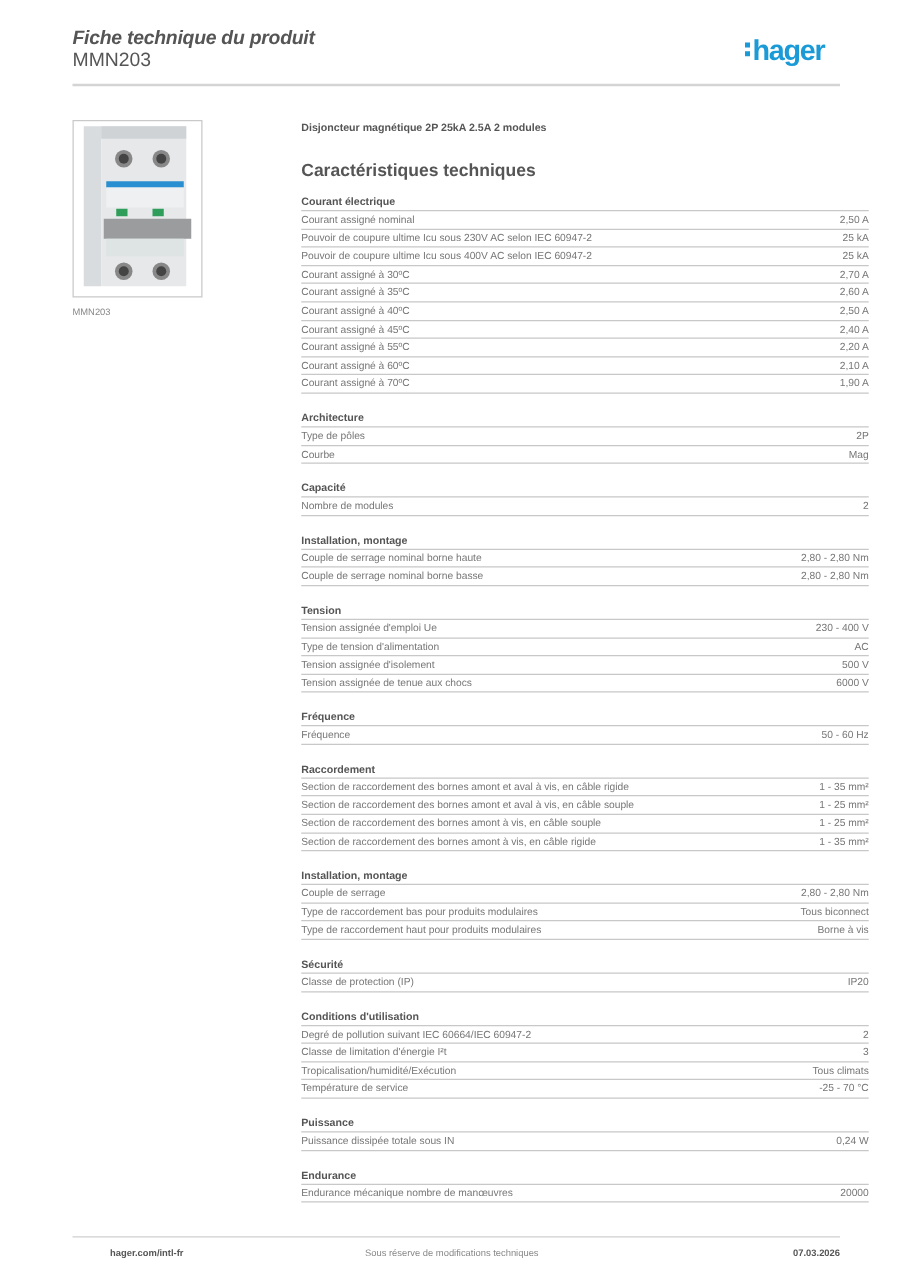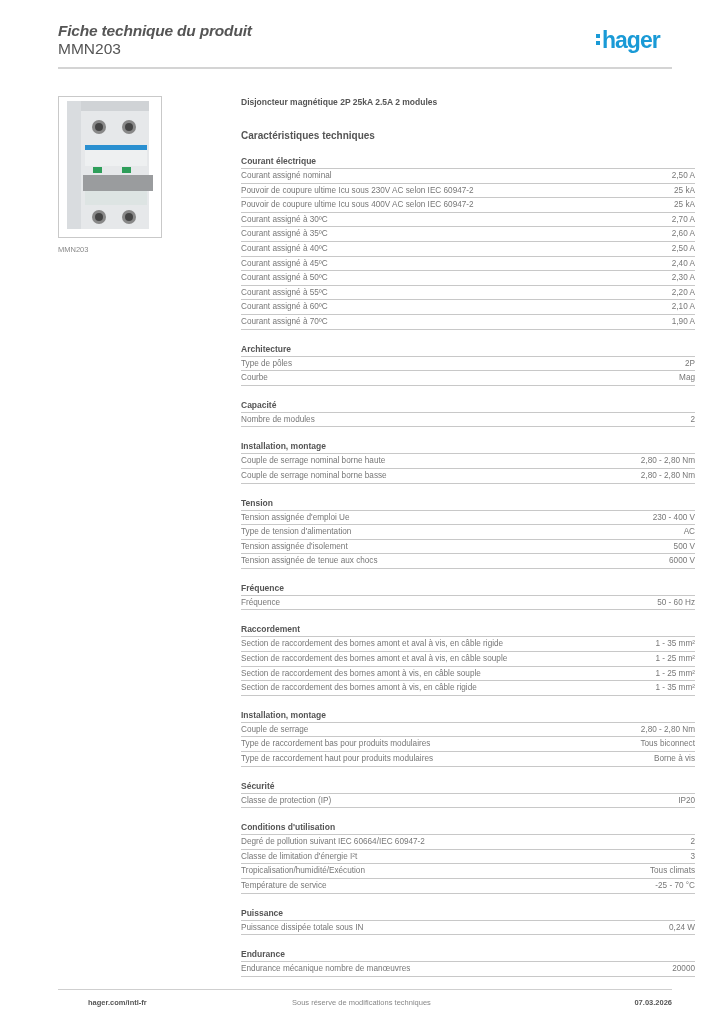--- a/index.html
+++ b/index.html
@@ -13,21 +13,21 @@
   .logo .colon { display: inline-block; width: 4px; margin-right: 2px; vertical-align: middle; position: relative; top: -2px; }
   .logo .colon i { display: block; width: 4px; height: 4px; background: #1a9ad6; margin: 3px 0; }
   .hr-top { position: absolute; left: 58px; top: 67px; width: 614px; height: 2px; background: #d4d4d4; }
 
   .img-box { position: absolute; left: 58px; top: 96px; width: 102px; height: 140px;
              border: 1px solid #c9c9c9; background: #fff; }
   .img-caption { position: absolute; left: 58px; top: 245px; font-size: 7.5px; color: #888; }
 
   .main { position: absolute; left: 218px; top: 96px; width: 454px; margin-left: 23px; }
   .product-name { font-size: 8.5px; font-weight: bold; color: #555; height: 12px; line-height: 12px; }
-  .char-title { font-size: 10px; font-weight: bold; color: #555; margin-top: 22px; height: 12px; line-height: 12px; }
+  .char-title { font-size: 14px; font-weight: bold; color: #555; margin-top: 22px; height: 12px; line-height: 12px; }
   .section { margin-top: 13px; }
   .sec-title { font-size: 8.5px; font-weight: bold; color: #555; height: 12px; line-height: 12px;
                border-bottom: 1px solid #c8c8c8; padding-bottom: 1px; }
   .row { display: flex; justify-content: space-between; height: 13.6px; line-height: 13.6px;
          border-bottom: 1px solid #c8c8c8; font-size: 8.2px; color: #777; }
   .row .v { text-align: right; }
 
   .hr-bottom { position: absolute; left: 58px; top: 989px; width: 614px; height: 1px; background: #cfcfcf; }
   .footer { position: absolute; top: 998px; font-size: 7.5px; color: #555; }
   .f-left { left: 58px; font-weight: bold; padding-left: 30px; }
@@ -99,24 +99,20 @@
         </div>
         <div class="row">
           <span class="l">Courant assigné à 40ºC</span>
           <span class="v">2,50 A</span>
         </div>
         <div class="row">
           <span class="l">Courant assigné à 45ºC</span>
           <span class="v">2,40 A</span>
         </div>
         <div class="row">
-          <span class="l">Courant assigné à 50ºC</span>
-          <span class="v">2,30 A</span>
-        </div>
-        <div class="row">
           <span class="l">Courant assigné à 55ºC</span>
           <span class="v">2,20 A</span>
         </div>
         <div class="row">
           <span class="l">Courant assigné à 60ºC</span>
           <span class="v">2,10 A</span>
         </div>
         <div class="row">
           <span class="l">Courant assigné à 70ºC</span>
           <span class="v">1,90 A</span>

